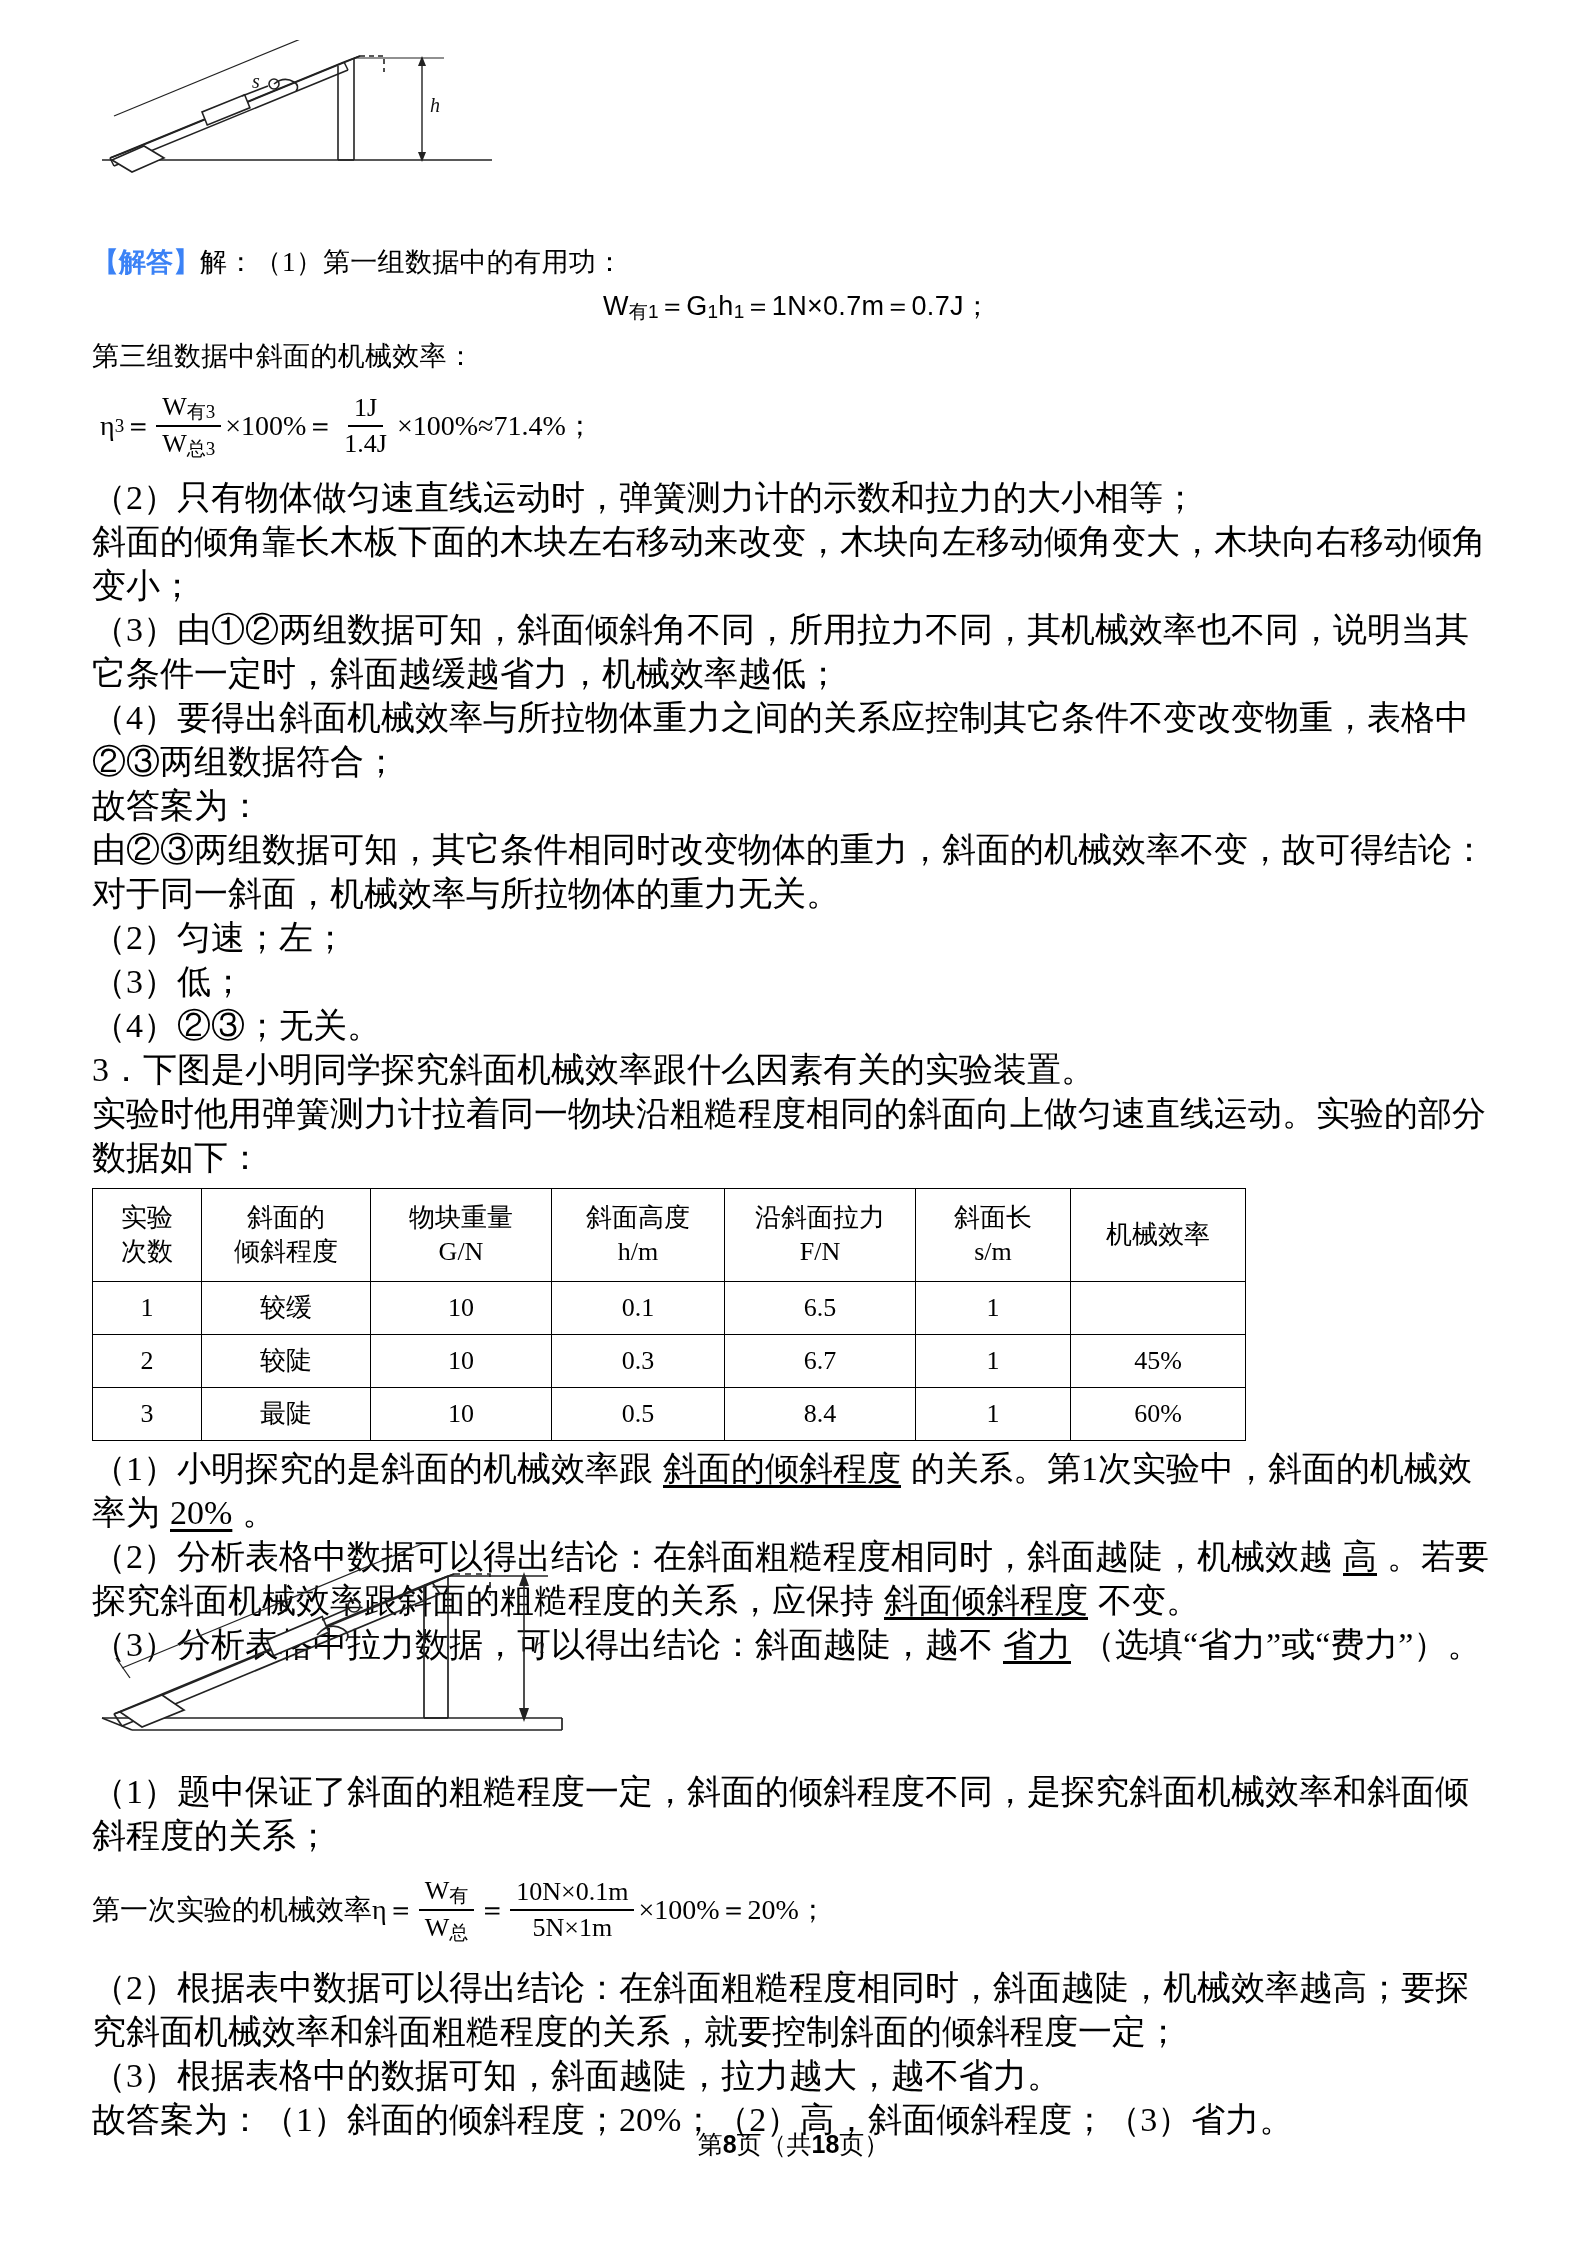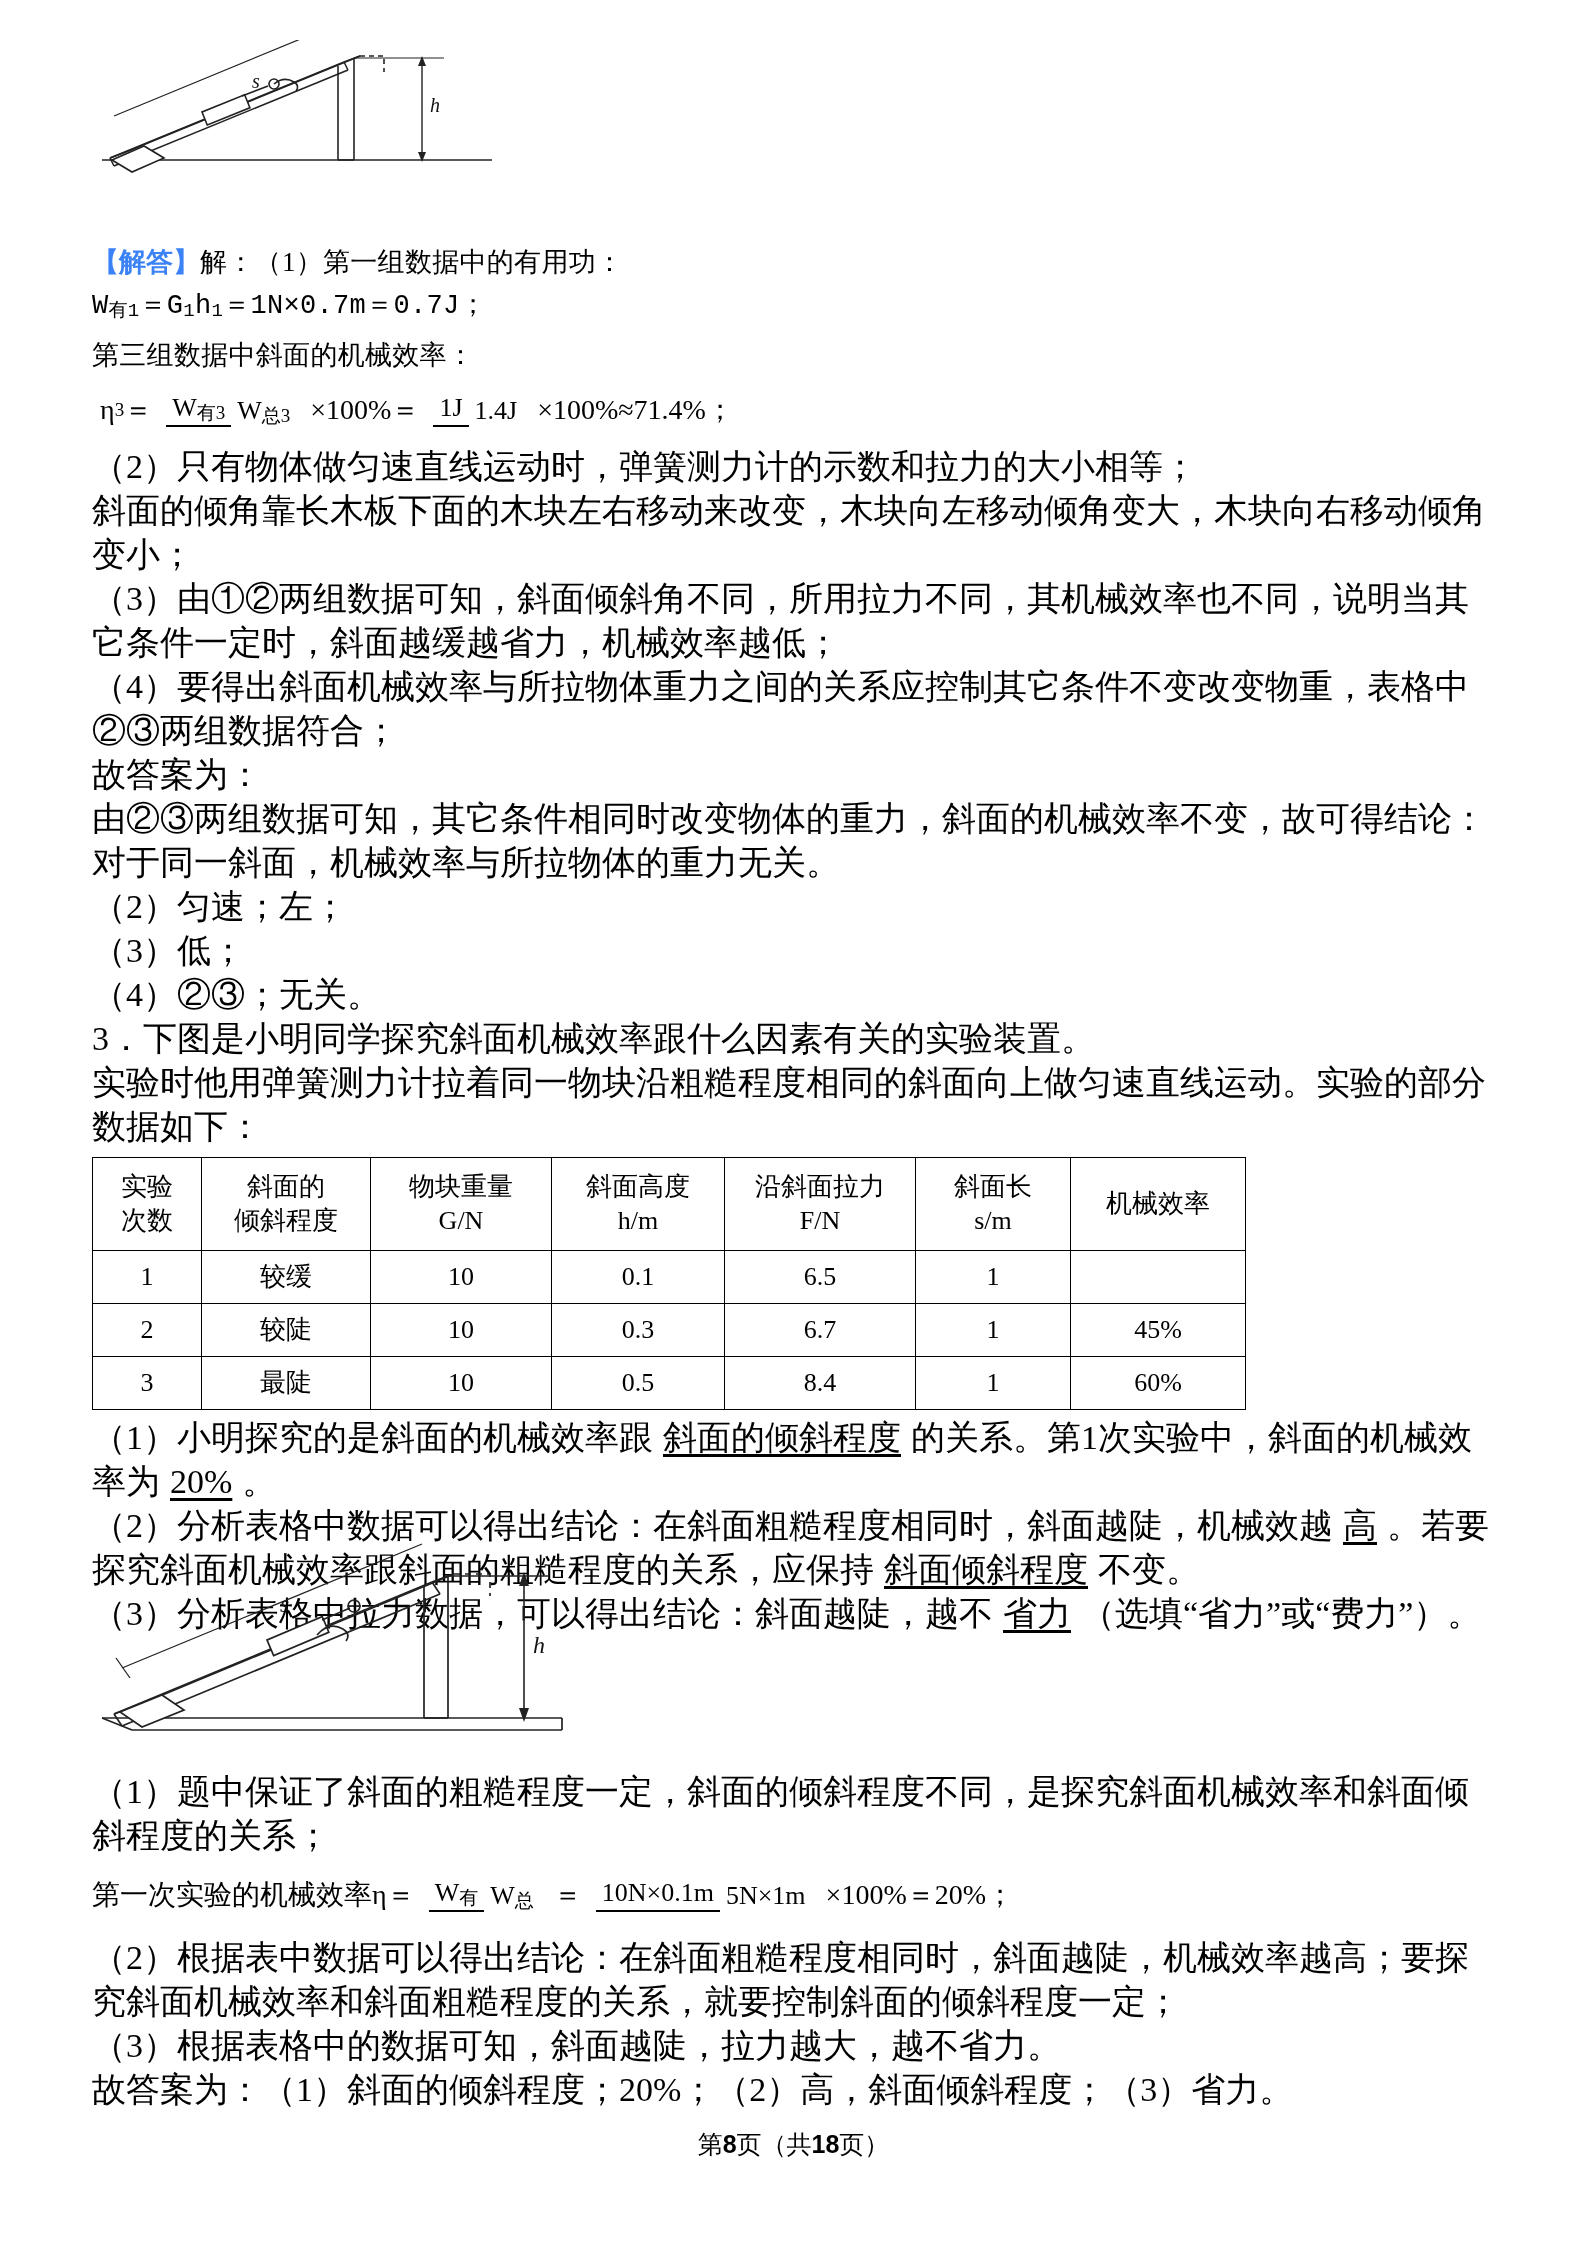--- a/index.html
+++ b/index.html
@@ -73,24 +73,24 @@
 
   
   .formula {
     display: inline-flex;
     align-items: center;
     font-size: 28px;
     font-family: "Liberation Serif", serif;
   }
   .frac {
     display: inline-flex;
-    flex-direction: row;
+    flex-direction: column;
     align-items: center;
     vertical-align: middle;
-    margin: 0 14px;
+    margin: 0 4px;
   }
   .frac .num {
     padding: 0 6px 2px 6px;
     border-bottom: 2px solid #000;
     font-size: 26px;
     line-height: 1.15;
     white-space: nowrap;
   }
   .frac .den {
     padding: 2px 6px 0 6px;
@@ -175,21 +175,21 @@
       <text x="338" y="72" font-family="Liberation Serif, serif" font-size="20" font-style="italic" fill="#111">h</text>
     </svg>
   </div>
 
   <div class="content" style="top:240px; position:absolute;">
 
     <div class="line">
       <span class="tag-jieda">【解答】</span><span>解：（1）第一组数据中的有用功：</span>
     </div>
 
-    <div class="line" style="font-family:Liberation Mono, monospace;">
+    <div class="line" style="font-family:Liberation Sans, sans-serif;text-align:center;">
       <span>W</span><span class="wsub">有1</span><span>＝G</span><span class="wsub">1</span><span>h</span><span class="wsub">1</span><span>＝1N×0.7m＝0.7J；</span>
     </div>
 
     <div class="line">第三组数据中斜面的机械效率：</div>
 
     <div style="height:14px;"></div>
 
     <div class="formula" style="margin-left:8px;">
       <span>η</span>
         <span class="wsub">3</span>

